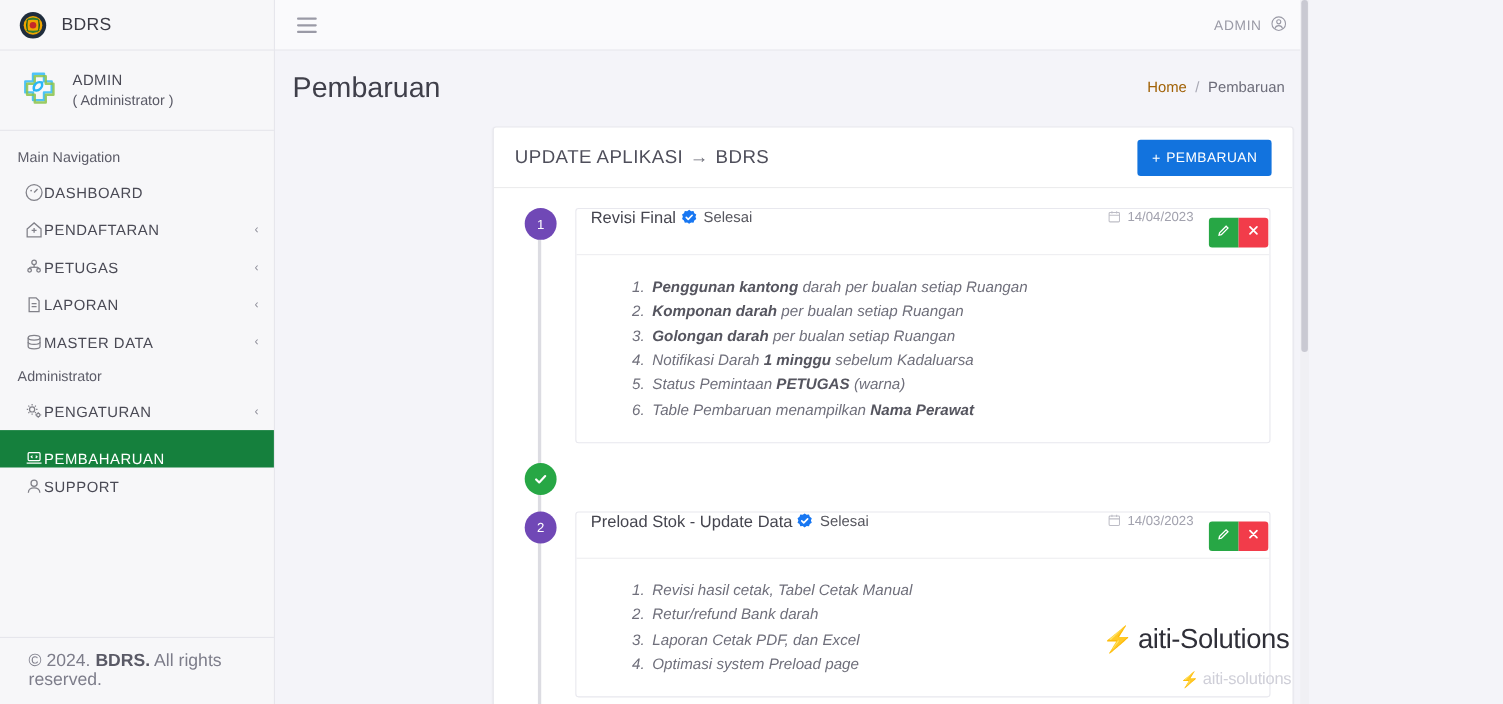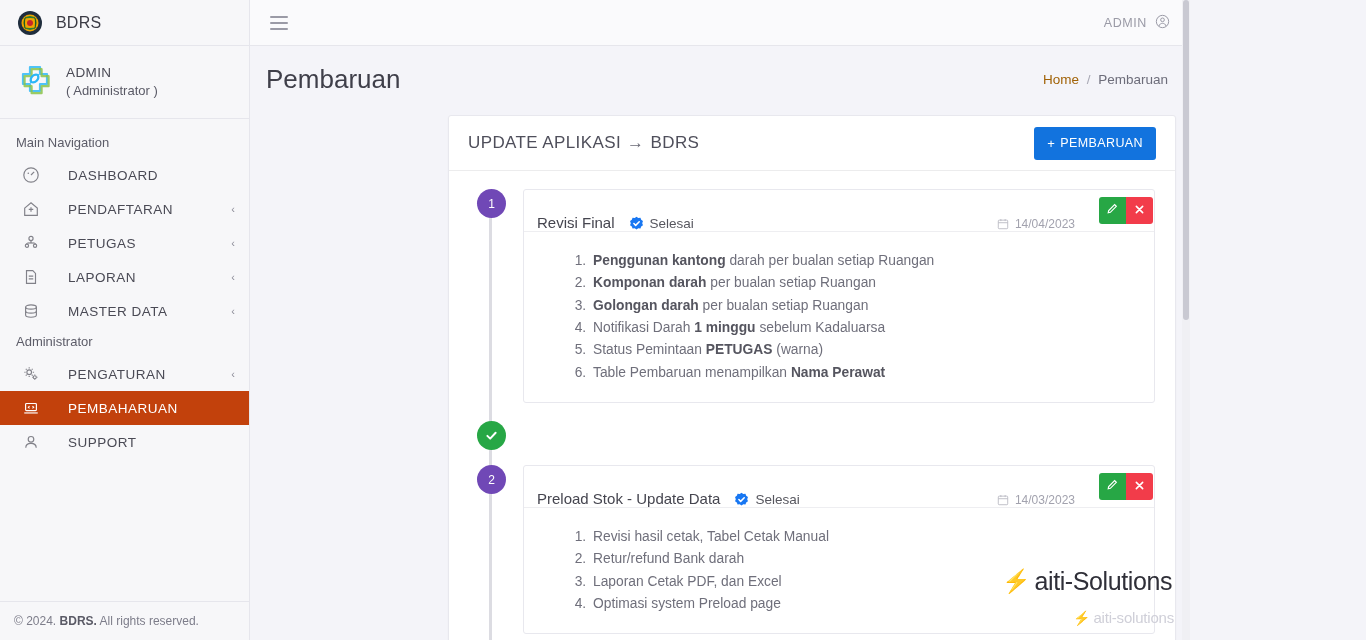--- a/index.html
+++ b/index.html
@@ -38,36 +38,36 @@
   .user-role { font-size: 13px; color: #5a5a66; }
 
   .nav { flex: 1 1 auto; padding-top: 10px; overflow: hidden; }
   .nav-header {
     font-size: 13px; color: #5c5c68;
     padding: 6px 16px 8px 16px;
   }
   .nav-item {
     display: flex; align-items: center;
     height: 34px; padding: 0 14px 0 22px;
-    gap: 28px; cursor: pointer; position: relative;
+    gap: 0; cursor: pointer; position: relative;
   }
   .nav-item .label {
     flex: 1 1 auto;
     font-size: 13.5px; color: #4a4a55; letter-spacing: .5px;
   }
   .nav-item .ico { width: 18px; height: 18px; flex: 0 0 18px; opacity: .72; }
   .nav-item .caret { font-size: 11px; color: #8d8d99; }
-  .nav-item.active { background: #c2410c; }
+  .nav-item.active { background: #15803d; align-items: flex-end; }
   .nav-item.active .label { color: #ffffff; }
   .nav-item.active .ico { opacity: 1; }
 
   .sidebar-footer {
     border-top: 1px solid #e6e6ec;
-    padding: 12px 14px;
-    font-size: 12px; color: #7d7d8a;
+    padding: 12px 26px;
+    font-size: 16px; color: #7d7d8a;
   }
   .sidebar-footer b { color: #5a5a66; font-weight: bold; }
 
   
   .main { flex: 1 1 auto; height: 640px; display: flex; flex-direction: column; background: #f4f4f9; position: relative; }
   .topbar {
     height: 46px; background: #fafafc;
     border-bottom: 1px solid #e6e6ec;
     display: flex; align-items: center;
     padding: 0 20px; justify-content: space-between;
@@ -135,43 +135,42 @@
   .tl-badge.num { background: #7048b6; }
   .tl-badge.check { background: #27a745; }
   .tl-badge.check svg { width: 15px; height: 15px; }
 
   .tl-panel {
     border: 1px solid #e8e8ee;
     border-radius: 3px;
     background: #fff;
   }
   .tl-head {
-    display: flex; align-items: flex-end;
+    display: flex; align-items: flex-start;
     padding: 0 0 0 13px; height: 42px;
     border-bottom: 1px solid #eeeef1;
-    gap: 10px;
   }
   .tl-title { font-size: 15px; color: #45454f; }
   .tl-status { display: flex; align-items: center; gap: 6px; font-size: 13.5px; color: #57575f; margin-left: 4px;}
   .tl-status .verified { width: 15px; height: 15px; flex: 0 0 15px; }
   .tl-spacer { flex: 1 1 auto; }
   .tl-date { display: flex; align-items: center; gap: 6px; font-size: 12px; color: #a2a2ae; }
   .tl-date .cal { width: 12px; height: 12px; opacity: .7; }
   .tl-actions { display: flex; margin-left: 14px; height: 42px; align-items: center; padding-right: 1px; }
   .act {
     width: 27px; height: 27px;
     display: flex; align-items: center; justify-content: center;
     border: none; cursor: pointer; color: #fff;
   }
   .act.edit { background: #27a745; border-radius: 3px 0 0 3px; }
   .act.del  { background: #f23c4a; border-radius: 0 3px 3px 0; font-size: 15px; line-height: 1; }
   .act svg { width: 13px; height: 13px; }
 
   .tl-body { padding: 18px 0 18px 0; }
-  .tl-body ol { margin: 0; padding-left: 66px; list-style: decimal; }
+  .tl-body ol { margin: 0; padding-left: 66px; list-style: decimal; font-style: italic; }
   .tl-body ol li {
     font-size: 13.8px; color: #6f6f7b;
     line-height: 1.62; padding-left: 3px;
   }
   .tl-body ol li b { color: #55555f; font-weight: bold; }
 
   .tl-gap { height: 44px; position: relative; }
 
   
   .watermark {

